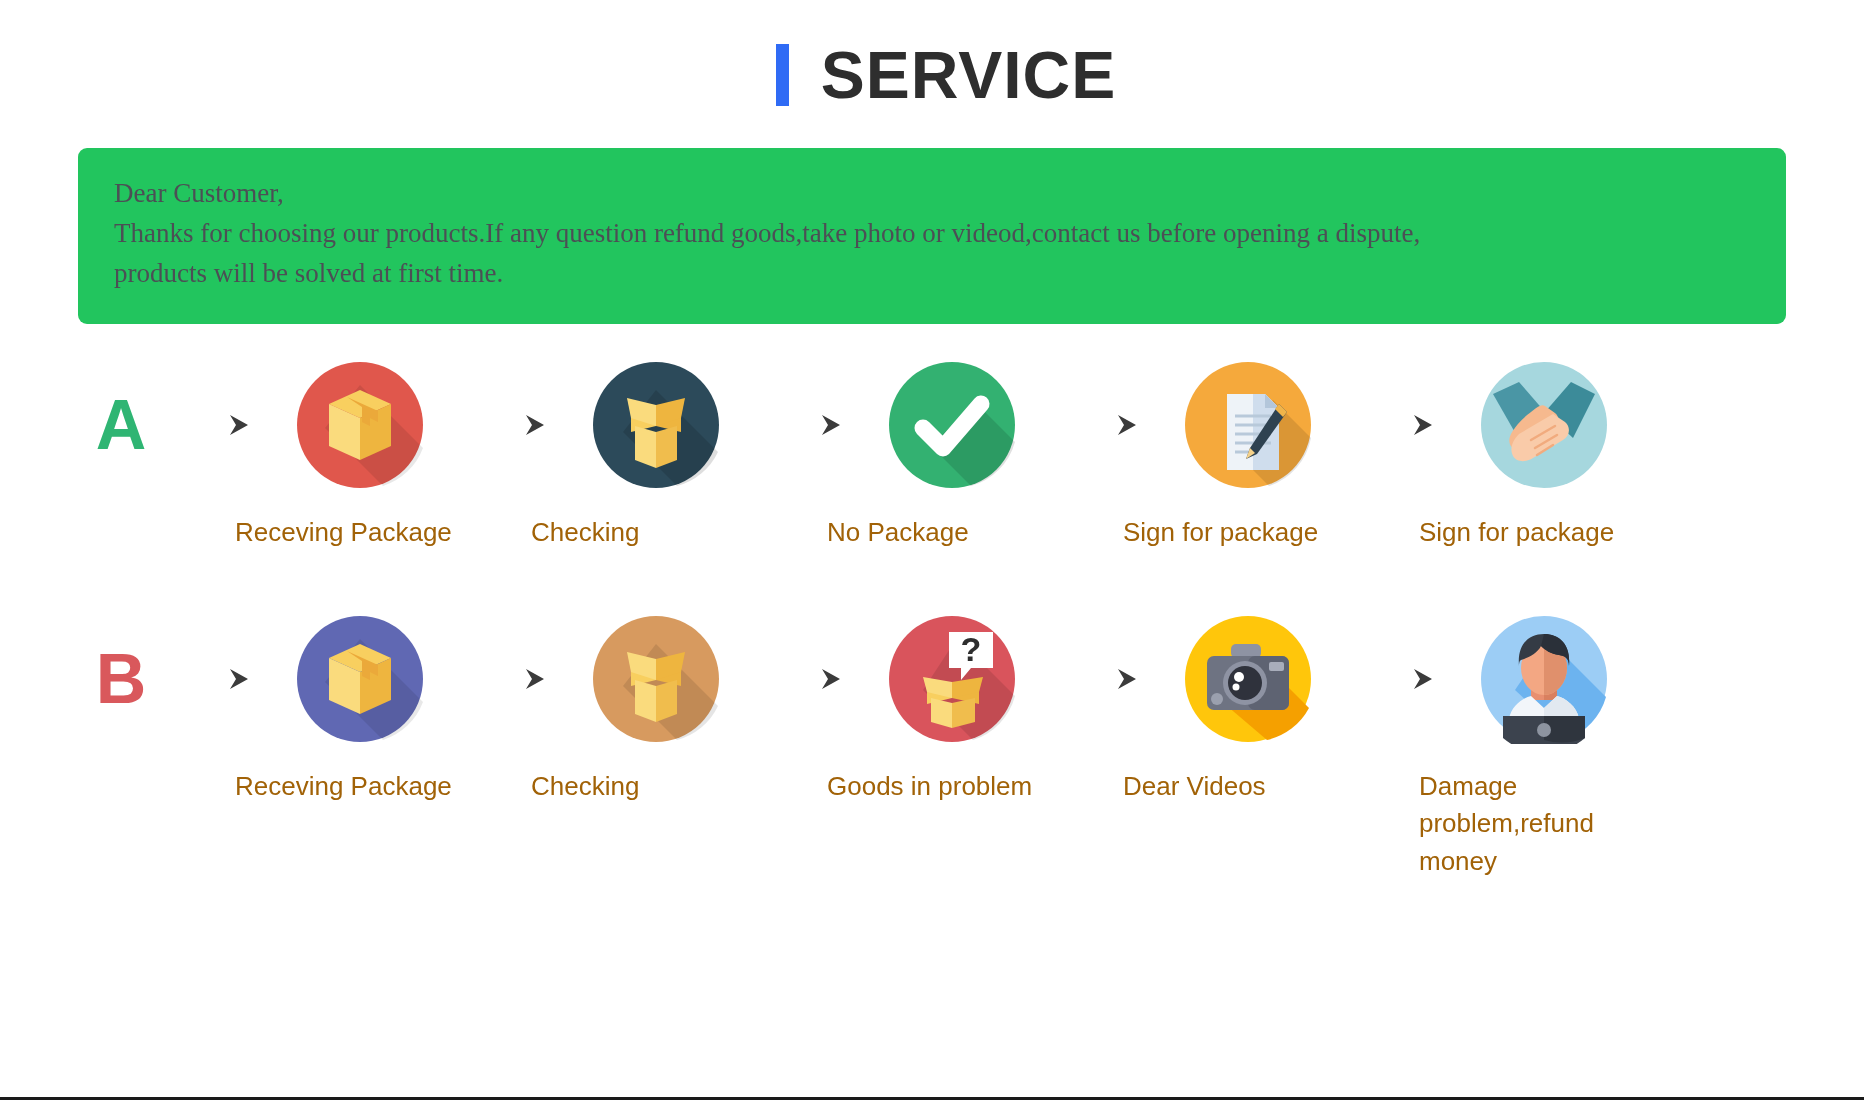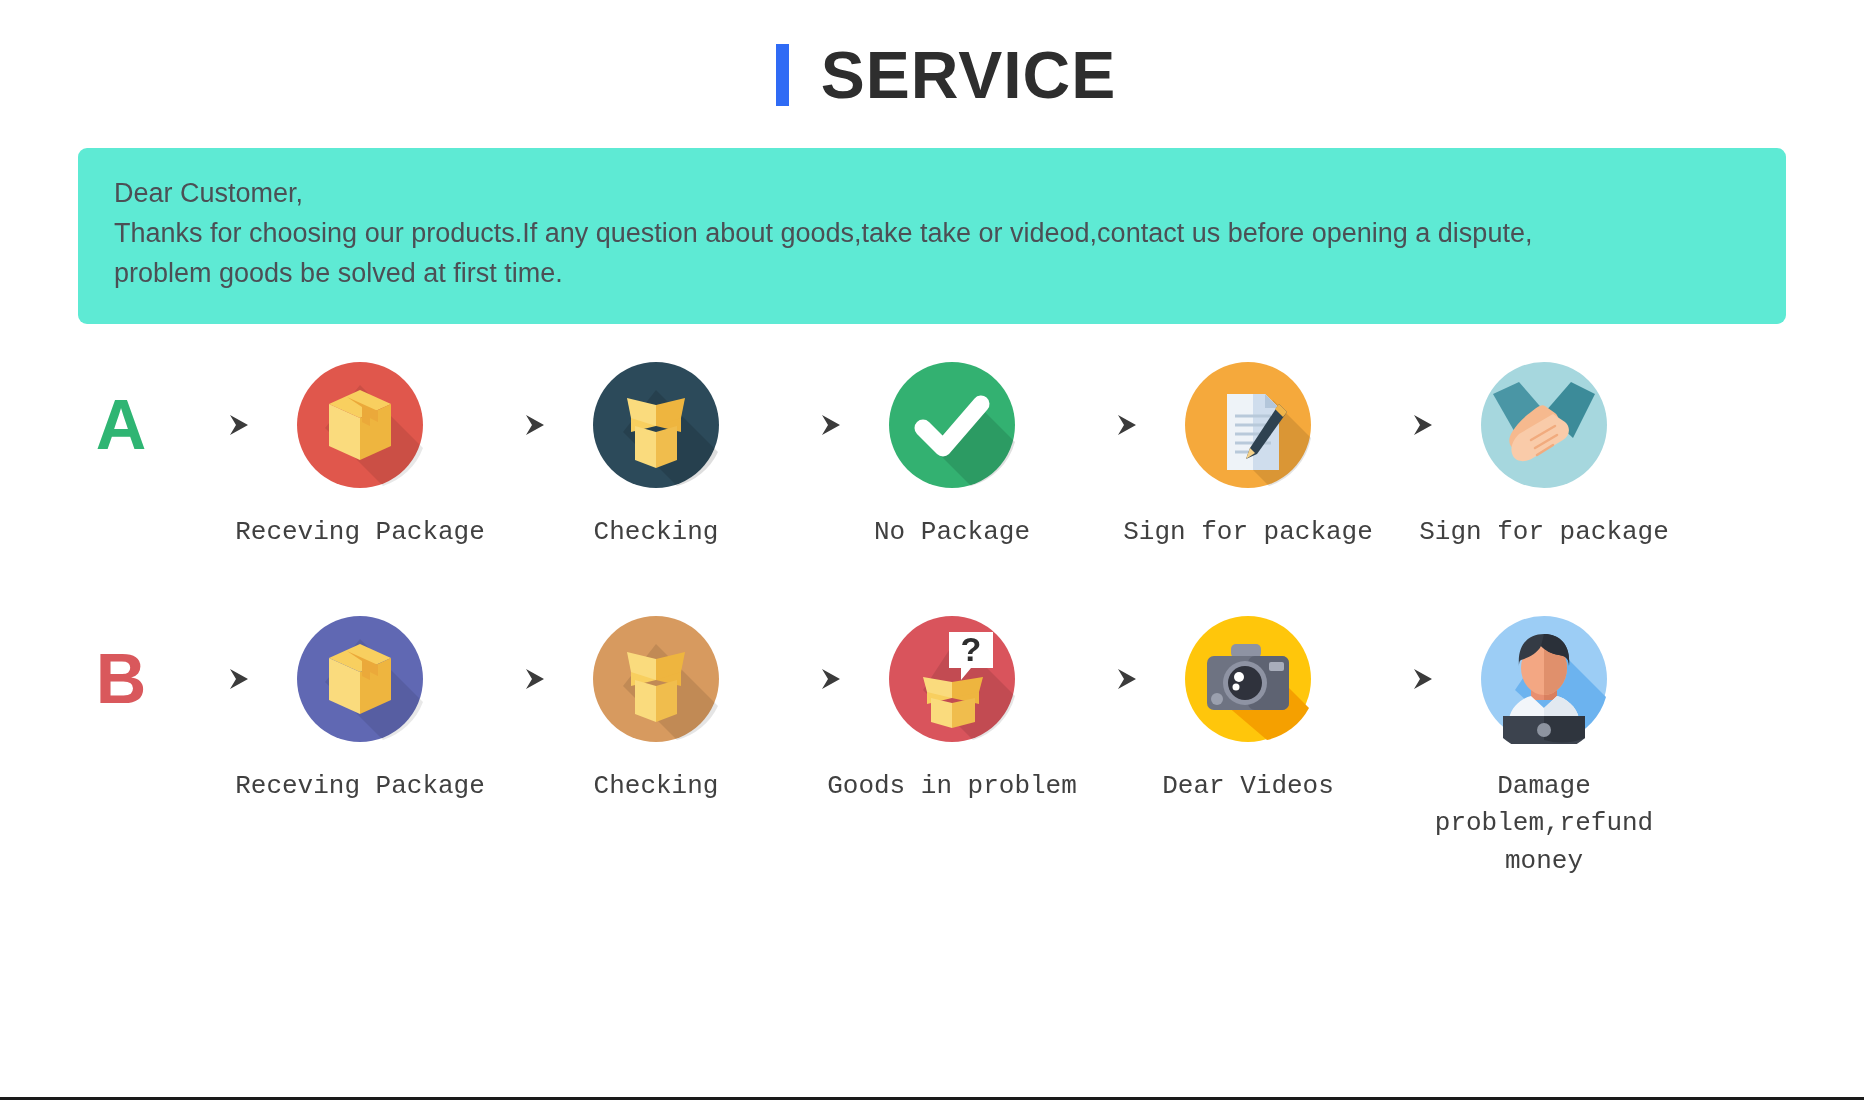--- a/index.html
+++ b/index.html
@@ -37,23 +37,24 @@
     font-size: 66px;
     font-weight: bold;
     color: #2e2e2e;
     letter-spacing: 1px;
     line-height: 1;
   }
 
   
   .notice {
     margin: 40px 78px 0 78px;
-    background: #5eead4;
+    background: #22c55e;
     border-radius: 9px;
     padding: 26px 36px 30px 36px;
+    font-family: Liberation Serif, serif;
   }
   .notice p {
     font-size: 27px;
     line-height: 1.48;
     color: #4c4f55;
     font-weight: 300;
   }
 
   
   .flow-row {
@@ -100,42 +101,41 @@
   }
   .icon-wrap {
     width: 130px;
     height: 130px;
     position: relative;
   }
   .icon-wrap svg { display: block; width: 130px; height: 130px; }
   .step-label {
     margin-top: 24px;
     font-size: 26px;
-    color: #404040;
+    color: #a16207;
     font-weight: 300;
-    text-align: center;
+    text-align: left;
     line-height: 1.45;
     width: 250px;
-    font-family: Liberation Mono, monospace;
   }
 </style>
 </head>
 <body>
 
 <div class="page">
 
   <div class="title-row">
     <span class="title-bar"></span>
     <span class="title-text">SERVICE</span>
   </div>
 
   <div class="notice">
     <p>Dear Customer,</p>
-    <p>Thanks for choosing our products.If any question about goods,take take or videod,contact us before opening a dispute,</p>
-    <p>problem goods be solved at first time.</p>
+    <p>Thanks for choosing our products.If any question refund goods,take photo or videod,contact us before opening a dispute,</p>
+    <p>products will be solved at first time.</p>
   </div>
 
   <div class="flow-row row-a">
     <div class="letter-cell">
       <span class="letter letter-a">A</span>
     </div>
 
     <div class="arrow-cell">
       <svg viewBox="0 0 80 30" width="80" height="30">
           <defs>

